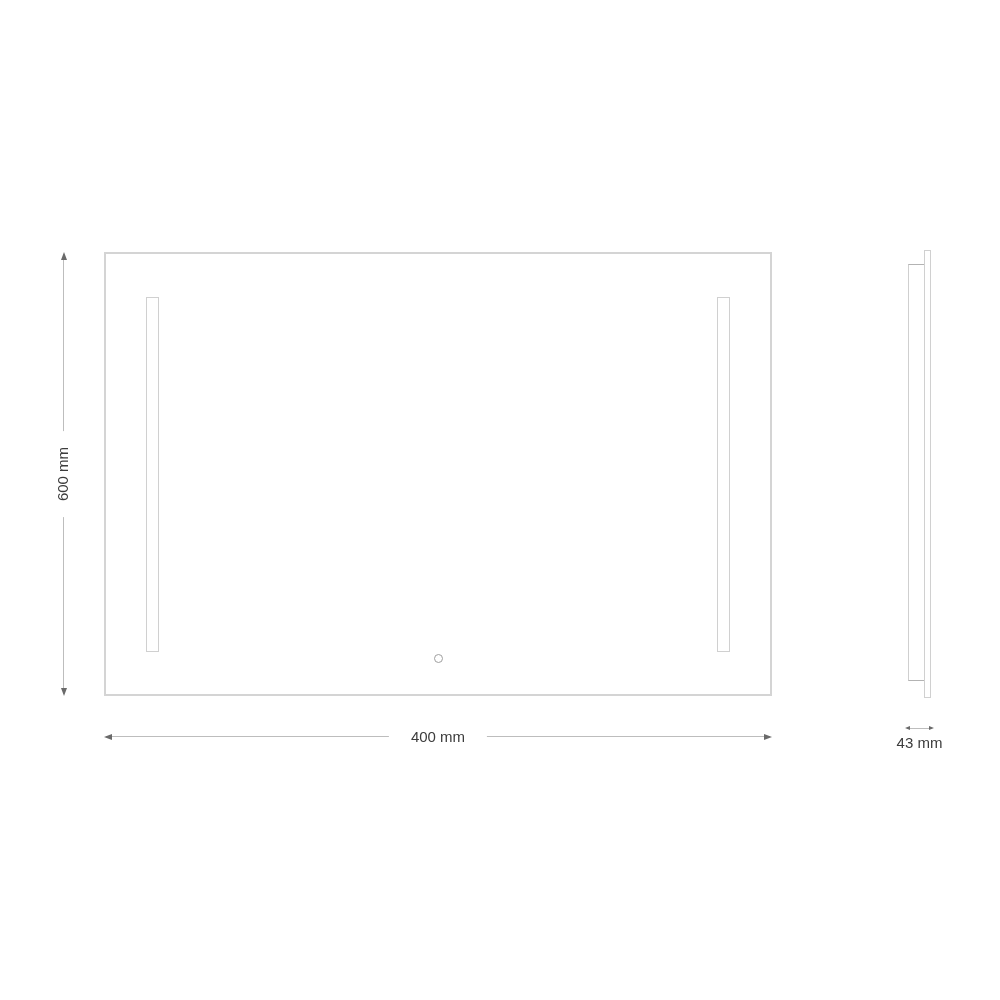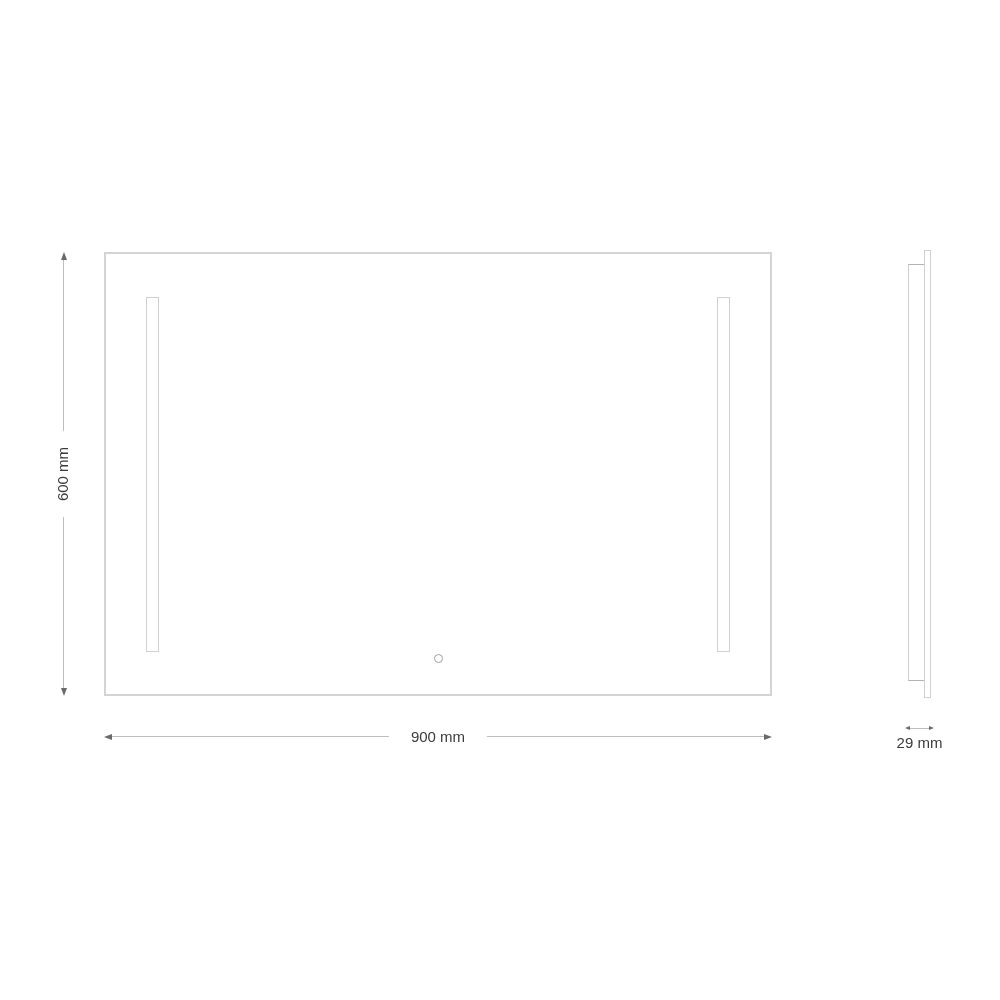--- a/index.html
+++ b/index.html
@@ -162,26 +162,26 @@
     <div class="line-v"></div>
     <div class="arrow up"></div>
     <div class="arrow down"></div>
     <div class="dim-label v">600 mm</div>
   </div>
 
   <div class="dim width">
     <div class="line-h"></div>
     <div class="arrow left"></div>
     <div class="arrow right"></div>
-    <div class="dim-label h">900 mm</div>
+    <div class="dim-label h">400 mm</div>
   </div>
 
   <div class="side-back"></div>
   <div class="side-glass"></div>
 
   <div class="dim depth">
     <div class="line-h"></div>
     <div class="arrow left sm"></div>
     <div class="arrow right sm"></div>
-    <div class="dim-label below">29 mm</div>
+    <div class="dim-label below">43 mm</div>
   </div>
 
 </div>
 
 </body></html>

